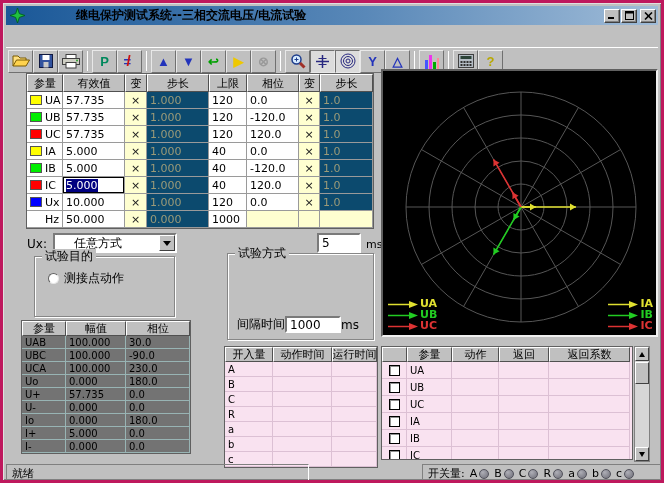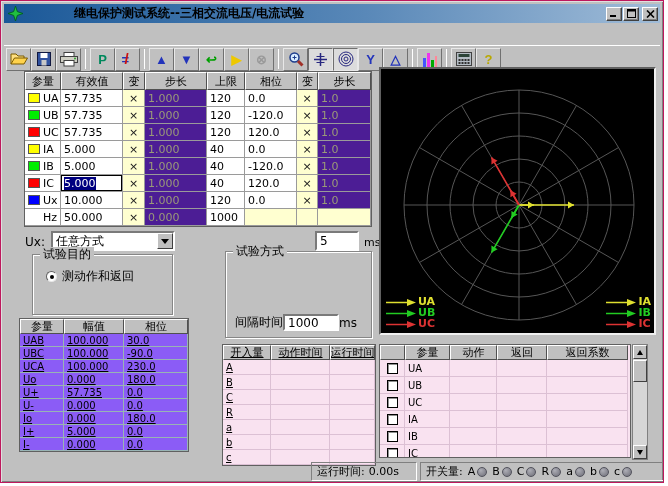--- a/index.html
+++ b/index.html
@@ -1,19 +1,19 @@
 <!DOCTYPE html>
 <html><head>
 <meta charset="utf-8">
 <style>
   html,body{margin:0;padding:0;background:#fff;}
   *{box-sizing:border-box;}
   #window{position:relative;width:664px;height:483px;background:#c0c0c0;
     font-family:"DejaVu Sans",sans-serif;color:#000;
-    border:1px solid #be185d;box-shadow:inset 1px 1px 0 #dfdfdf,inset -1px -1px 0 #808080;overflow:hidden;}
+    border:3px solid #be185d;box-shadow:inset 1px 1px 0 #dfdfdf,inset -1px -1px 0 #808080;overflow:hidden;}
   
   #titlebar{position:absolute;left:3px;top:3px;right:3px;height:19px;
     background:linear-gradient(90deg,#1a5898 0%,#5988b8 55%,#a0bcd8 100%);
     display:flex;align-items:center;padding:0 2px;}
   #title-icon{width:16px;height:16px;margin-left:2px;display:flex;align-items:center;}
   #title-text{margin-left:50px;font-size:12px;font-weight:bold;white-space:nowrap;}
   #title-btns{margin-left:auto;display:flex;gap:1px;}
   .tbtn{width:16px;height:14px;background:#c0c0c0;border:1px solid;border-color:#fff #404040 #404040 #fff;
     box-shadow:inset -1px -1px 0 #808080;display:flex;align-items:center;justify-content:center;padding:0;}
   .tbtn.close{margin-left:2px;}
@@ -36,32 +36,32 @@
   
   .hc{background:#c0c0c0;border:1px solid;border-color:#fff #505050 #505050 #fff;
     display:flex;align-items:center;justify-content:center;overflow:hidden;white-space:nowrap;}
   .cell{display:flex;align-items:center;padding:0 3px;border-right:1px solid #9a9a9a;border-bottom:1px solid #9a9a9a;
     background:#fff;overflow:hidden;position:relative;white-space:nowrap;}
   
   #param-table{position:absolute;left:23px;top:70px;display:grid;
     grid-template-columns:36px 62px 22px 62px 38px 52px 21px 53px;
     grid-template-rows:18px repeat(8,17px);background:#fff;border:1px solid #606060;font-size:11px;}
   #param-table .xcell{justify-content:center;padding:0;background:#ffffd0;color:#202020;}
-  #param-table .scell{background:#4c1d95;color:#9a9a78;}
+  #param-table .scell{background:#0c4a6e;color:#9a9a78;}
   #param-table .blank{background:#ffffd0;}
   .swatch{width:12px;height:10px;margin-right:3px;border:1px solid #555;flex:none;}
   .swatch.noswatch{visibility:hidden;}
   .editbox{position:absolute;left:0;top:0;right:0;bottom:0;border:1px solid #000;background:#fff;
     display:flex;align-items:center;padding:0 2px;}
   .selhl{background:#000080;color:#fff;}
   
   #ux-label{position:absolute;left:24px;top:234px;font-size:12px;}
   #ux-select{position:absolute;left:50px;top:230px;width:124px;height:20px;background:#fff;
     border:2px solid;border-color:#7a7a7a #fff #fff #7a7a7a;display:flex;align-items:center;}
-  #ux-value{flex:1;font-size:12px;padding-left:3px;overflow:hidden;white-space:nowrap;}
+  #ux-value{flex:1;font-size:12px;padding-left:19px;overflow:hidden;white-space:nowrap;}
   #ux-drop-btn{width:16px;height:100%;background:#c0c0c0;border:1px solid;border-color:#fff #404040 #404040 #fff;
     display:flex;align-items:center;justify-content:center;}
   .tri-down{width:0;height:0;border-left:4px solid transparent;border-right:4px solid transparent;border-top:5px solid #000;}
   .tri-up-s{width:0;height:0;border-left:3px solid transparent;border-right:3px solid transparent;border-bottom:5px solid #000;}
   .tri-down-s{width:0;height:0;border-left:3px solid transparent;border-right:3px solid transparent;border-top:5px solid #000;}
   .field{background:#fff;border:2px solid;border-color:#7a7a7a #fff #fff #7a7a7a;font-size:12px;
     display:flex;align-items:center;padding:0 3px;}
   #confirm-label{position:absolute;left:216px;top:234px;font-size:12px;}
   #confirm-input{position:absolute;left:314px;top:230px;width:44px;height:20px;}
   #confirm-unit{position:absolute;left:363px;top:235px;font-size:11px;}
@@ -75,24 +75,24 @@
   .radio-row{display:flex;align-items:center;gap:5px;font-size:12px;}
   .radio{width:11px;height:11px;border-radius:50%;background:#fff;border:1px solid;
     border-color:#606060 #e8e8e8 #e8e8e8 #606060;position:relative;flex:none;}
   .radio.checked::after{content:"";position:absolute;left:3px;top:3px;width:4px;height:4px;border-radius:50%;background:#000;}
   #interval-row{position:absolute;left:9px;top:62px;display:flex;align-items:center;gap:0;font-size:12px;}
   #interval-input{width:56px;height:17px;}
   
   #derived-table{position:absolute;left:18px;top:317px;display:grid;grid-template-columns:44px 60px 64px;
     grid-template-rows:15px repeat(9,13px);font-size:10px;border:1px solid #606060;background:#c8ffff;}
   #derived-table .hc{font-size:11px;}
-  .dcell{background:#8b5cf6;border-color:#98b4b4;text-decoration:underline;}
+  .dcell{background:#737373;border-color:#98b4b4;}
   
   #input-table{position:absolute;left:221px;top:343px;display:grid;grid-template-columns:48px 59px 45px;
-    grid-template-rows:15px repeat(7,15px);font-size:10px;border:1px solid #606060;background:#f9e2f0;overflow:hidden;text-decoration:underline;}
+    grid-template-rows:15px repeat(7,15px);font-size:10px;border:1px solid #606060;background:#f9e2f0;overflow:hidden;}
   #input-table .hc{font-size:11px;}
   .icell{background:#f9e2f0;border-color:#dcc0d4;}
   
   #result-wrap{position:absolute;left:378px;top:343px;width:252px;height:114px;overflow:hidden;
     border:1px solid #606060;background:#f9e2f0;}
   #result-table{display:grid;grid-template-columns:25px 45px 47px 50px 81px;grid-template-rows:15px;grid-auto-rows:17px;font-size:10px;}
   #result-table .hc{font-size:11px;}
   .rcell{background:#f9e2f0;border-color:#dcc0d4;}
   .cbcell{justify-content:center;padding:0;}
   .checkbox{width:11px;height:11px;background:#fff;border:1px solid #000;box-shadow:inset 1px 1px 0 #909090;}
@@ -391,22 +391,22 @@
         <span class="tri-down"></span>
       </span>
   </div>
   <div id="confirm-input" class="field">5</div>
   <span id="confirm-unit">ms</span>
 
   <div id="purpose-group" class="gbox">
     <span class="gtitle">试验目的</span>
     <div id="purpose-options">
         <div class="radio-row">
-          <span class="radio checked"></span>
-          <span class="radio-label">测动作和返回</span>
+          <span class="radio"></span>
+          <span class="radio-label">测接点动作</span>
         </div>
       </div>
   </div>
 
   <div id="mode-group" class="gbox">
     <span class="gtitle">试验方式</span>
     <div id="interval-row">
       <span>间隔时间</span>
       <span id="interval-input" class="field">1000</span>
       <span>ms</span>
@@ -608,24 +608,21 @@
     <span id="scroll-up" class="sb-btn">
         <span class="tri-up-s"></span>
       </span>
     <span id="scroll-thumb"></span>
     <span id="scroll-down" class="sb-btn">
         <span class="tri-down-s"></span>
       </span>
   </div>
 
   <div id="statusbar">
-    <div id="sb-runtime" class="sb-panel">
-      <span>运行时间:</span>
-      <span>0.00s</span>
-    </div>
+    <div id="sb-ready" class="sb-panel">就绪</div>
     <div id="sb-switch" class="sb-panel">
       <span>开关量:</span>
       <span id="switch-list" style="display:flex;align-items:center;">
           <span class="sw-item">
             <span class="sw-label">A</span>
             <span class="sw-dot"></span>
           </span>
           <span class="sw-item">
             <span class="sw-label">B</span>
             <span class="sw-dot"></span>

